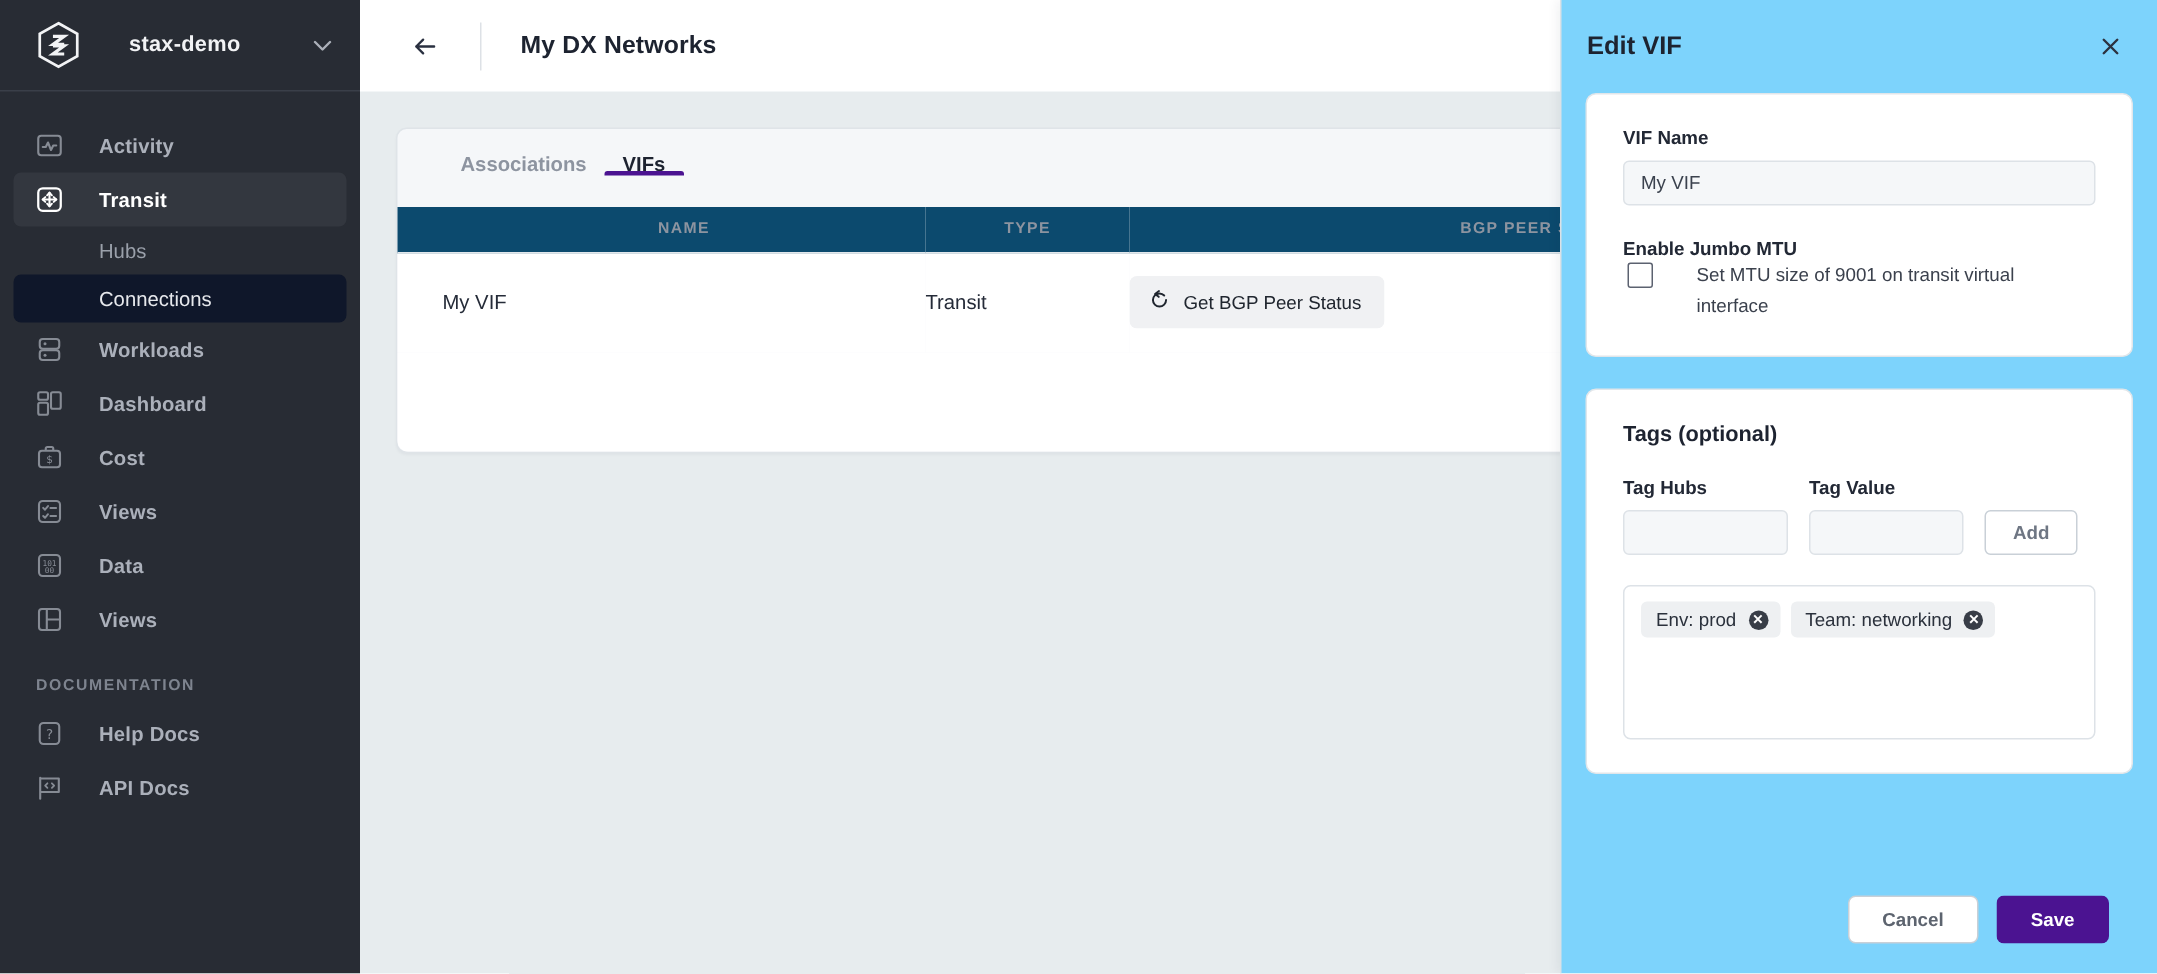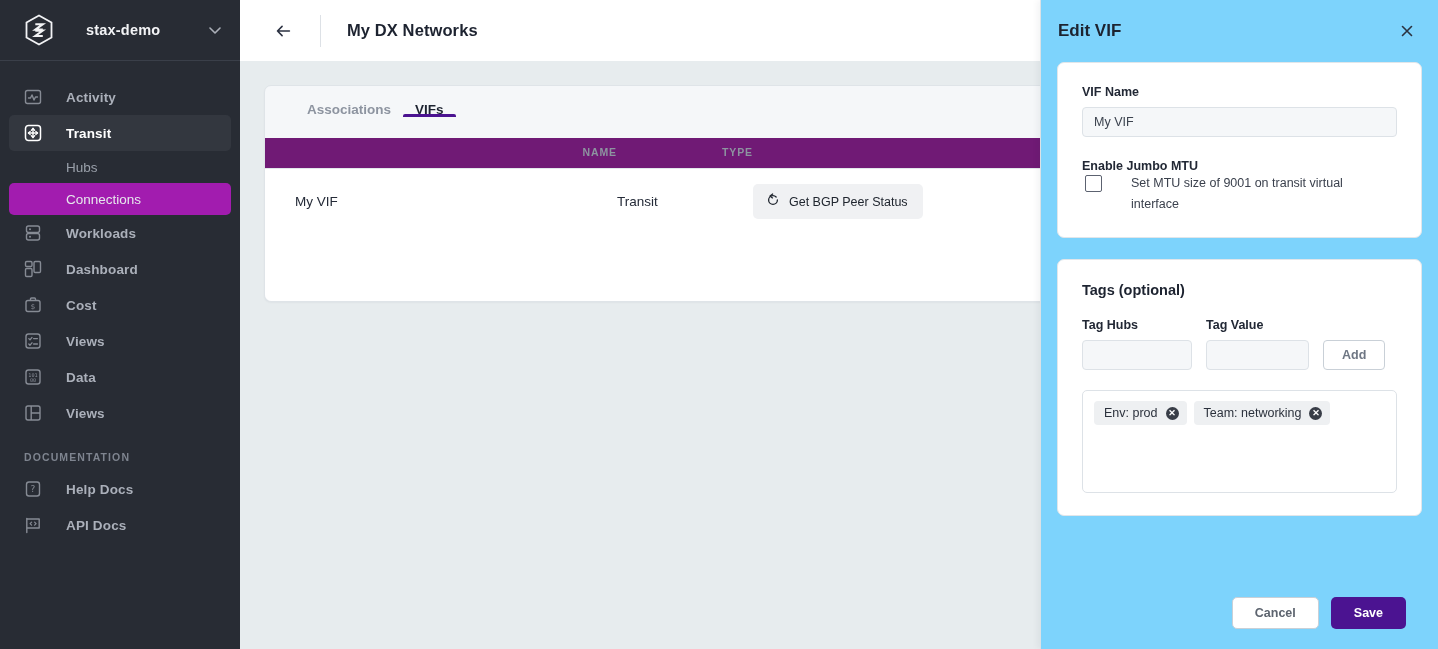--- a/index.html
+++ b/index.html
@@ -47,21 +47,21 @@
   .nav-item.active { background: #33373f; }
   .nav-item.active .lbl { color: #ffffff; }
   .nav-item.active .ic { opacity: 1; }
 
   .sub-item {
     height: 32px; margin: 0 9px; border-radius: 5px;
     display: flex; align-items: center; padding-left: 57px;
     cursor: pointer;
   }
   .sub-item .lbl { color: #9aa0aa; font-size: 13.5px; }
-  .sub-item.active { background: #a21caf; }
+  .sub-item.active { background: #0f172a; }
   .sub-item.active .lbl { color: #e6e8ec; }
 
   .nav-section {
     color: #7e848f; font-size: 10.5px; font-weight: 700;
     letter-spacing: 1.1px; padding: 20px 0 8px 24px;
   }
 
   
   .main {
     flex: 1; height: 649px; position: relative;
@@ -97,23 +97,23 @@
     font-size: 13.5px; color: #8d94a0; font-weight: 700; cursor: pointer;
     position: relative;
   }
   .tab.active { color: #1d2330; }
   .tab.active::after {
     content: ""; position: absolute; left: 0; right: 0; bottom: 0;
     height: 3px; background: #4b1391; border-radius: 2px 2px 0 0;
   }
   .tbl { width: 100%; border-collapse: collapse; }
   .tbl thead th {
-    text-align: right; font-size: 10.5px; font-weight: 700; letter-spacing: .9px;
+    text-align: center; font-size: 10.5px; font-weight: 700; letter-spacing: .9px;
     color: #8d94a0; padding: 8px 0 10px 0; border-bottom: 1px solid #e2e7eb;
-    background: #701a75;
+    background: #0c4a6e;
   }
   .tbl thead th:first-child { padding-left: 30px; }
   .tbl tbody td {
     font-size: 13.5px; color: #252b38; padding: 14px 0; height: 66px;
     vertical-align: middle; background: #ffffff;
   }
   .tbl tbody td:first-child { padding-left: 30px; }
   .col-name { width: 352px; }
   .col-type { width: 136px; }
   .col-bgp  { width: auto; }

